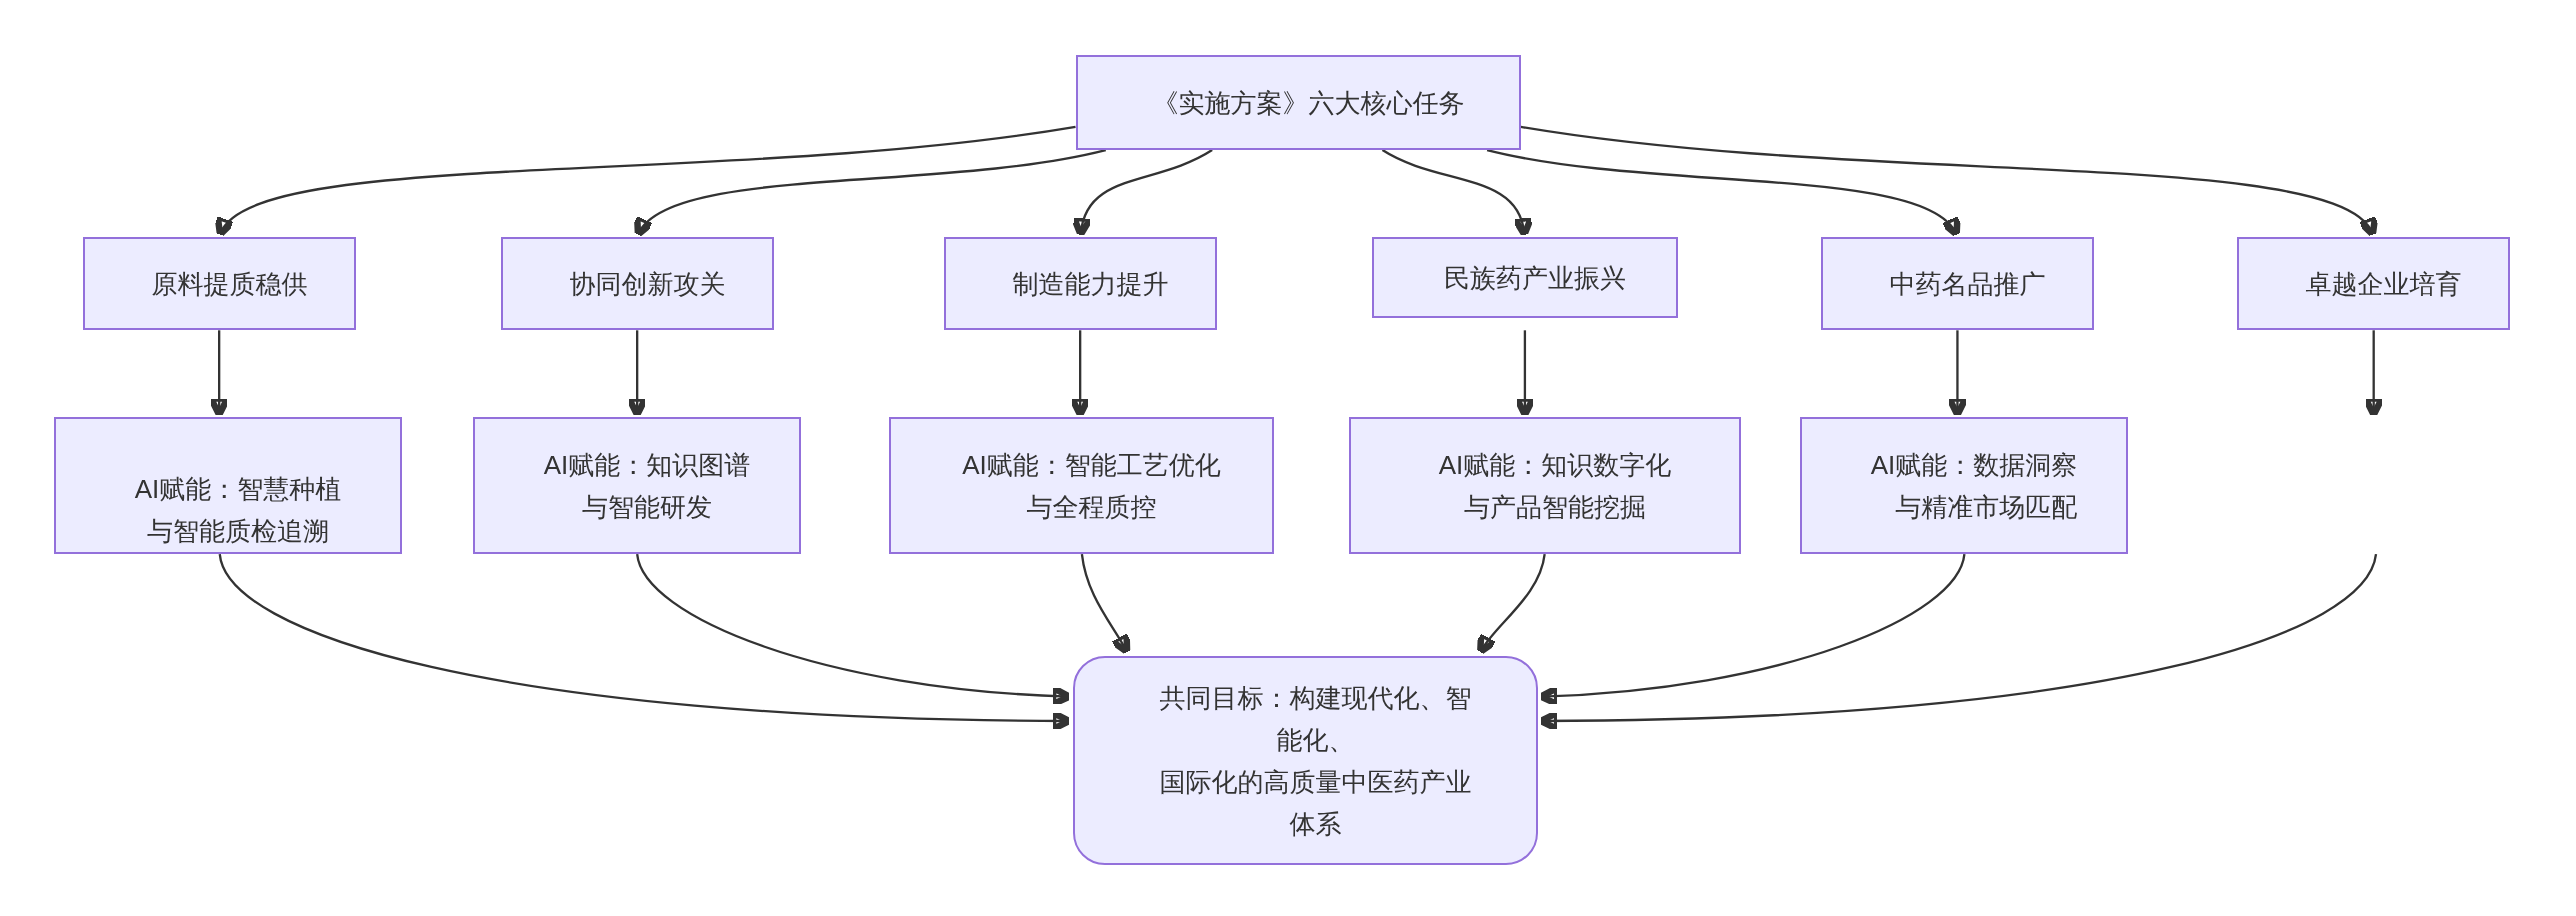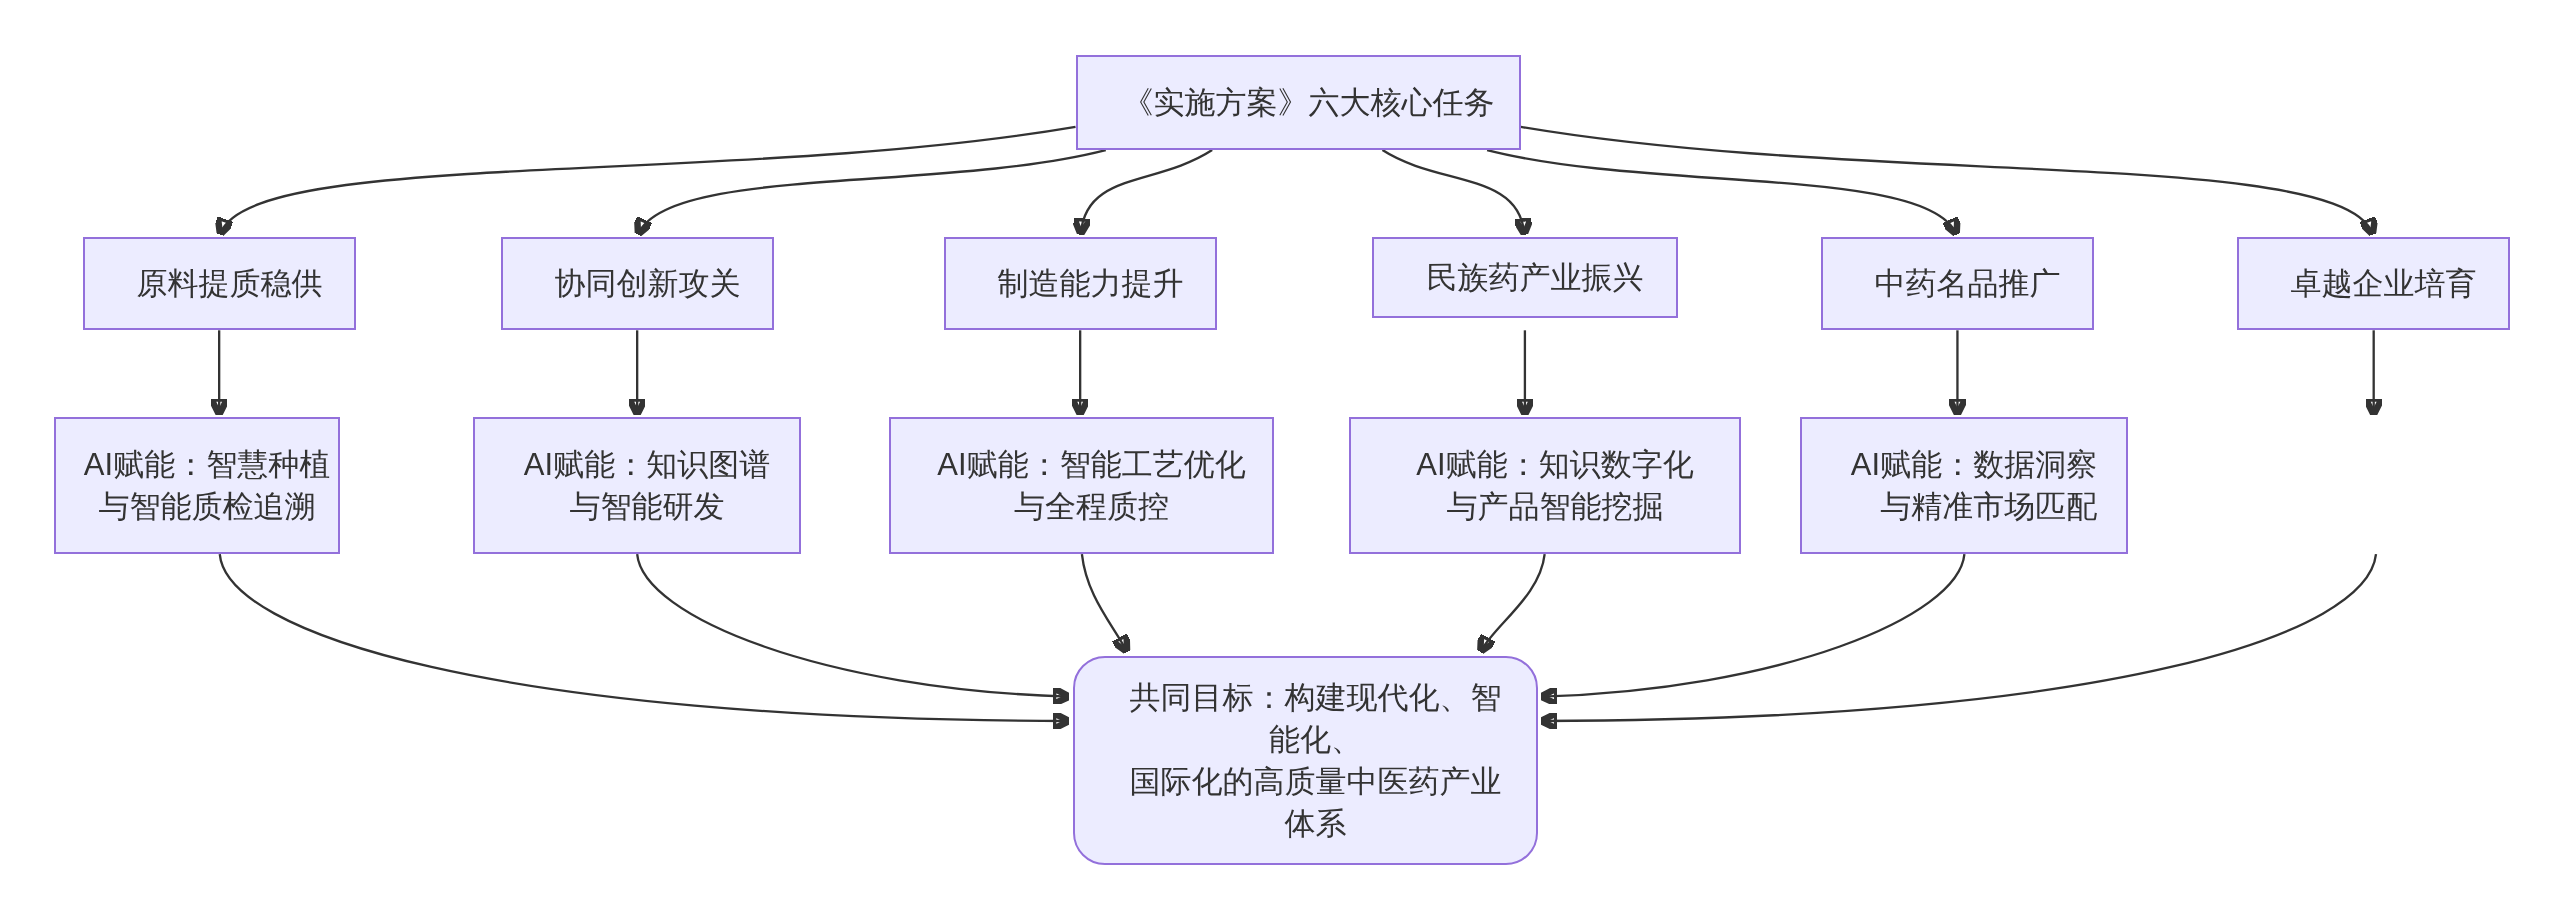--- a/index.html
+++ b/index.html
@@ -19,21 +19,21 @@
     stroke: var(--edge, #333333);
     stroke-width: 4px;
   }
   .node {
     position: absolute; box-sizing: border-box;
     background: var(--node-fill, #ECECFF);
     border: 2.3px solid var(--node-border, #9370DB);
     color: var(--text, #333333);
     display: flex; align-items: center; justify-content: center;
     text-align: center;
-    font-size: 31px;
+    font-size: 26px;
     padding-left: 20px;
   }
   .node .label {
     display: block;
     white-space: pre-line;
     line-height: 42px;
     padding: 0 7px;
   }
 </style>
 </head>
@@ -86,21 +86,21 @@
   <div class="node" style="left:1372px; top:237px; width:306px; height:81px;">
     <span class="label">民族药产业振兴</span>
   </div>
   <div class="node" style="left:1821px; top:237px; width:273px; height:93px;">
     <span class="label">中药名品推广</span>
   </div>
   <div class="node" style="left:2237px; top:237px; width:273px; height:93px;">
     <span class="label">卓越企业培育</span>
   </div>
 
-  <div class="node" style="left:54px; top:417px; width:286px; height:137px;">
+  <div class="node" style="left:54px; top:417px; width:348px; height:137px;align-items:flex-end;">
     <span class="label">AI赋能：智慧种植
 与智能质检追溯</span>
   </div>
   <div class="node" style="left:473px; top:417px; width:328px; height:137px;">
     <span class="label">AI赋能：知识图谱
 与智能研发</span>
   </div>
   <div class="node" style="left:1349px; top:417px; width:392px; height:137px;">
     <span class="label">AI赋能：知识数字化
 与产品智能挖掘</span>

